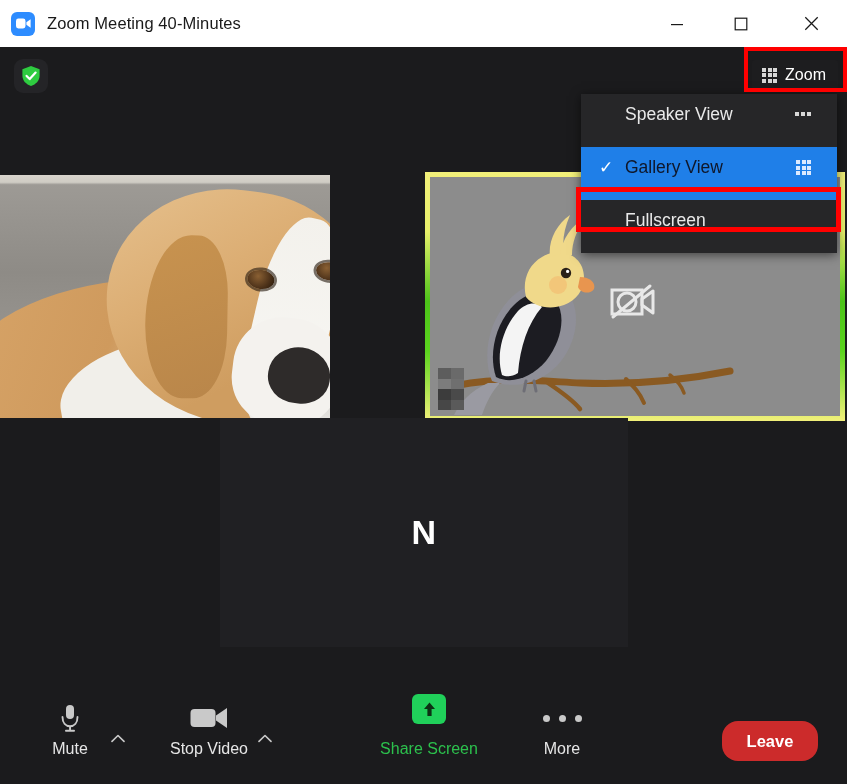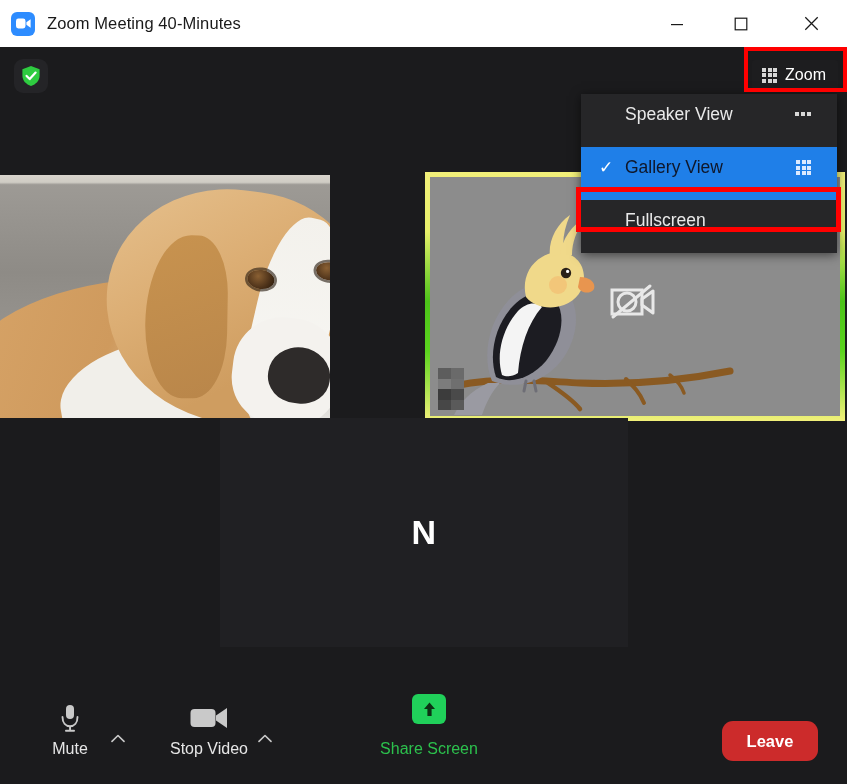--- a/index.html
+++ b/index.html
@@ -441,21 +441,21 @@
     border-radius: 50%;
     background: #c9c9c9;
   }
   .leave-btn {
     position: absolute;
     right: 29px;
     bottom: 23px;
     width: 96px;
     height: 40px;
     background: #cc2b2b;
-    border-radius: 11px;
+    border-radius: 16px;
     display: flex;
     align-items: center;
     justify-content: center;
   }
   .leave-btn span {
     color: #ffffff;
     font-size: 16.5px;
     font-weight: bold;
   }
 </style>
@@ -674,17 +674,27 @@
     <span class="tb-icon">
       <span class="share-box">
         <svg width="15" height="17" viewBox="0 0 15 17">
           <path d="M7.5 1.6 L13 8 L9.6 8 L9.6 15 L5.4 15 L5.4 8 L2 8 Z" fill="#0d2f14"></path>
         </svg>
       </span>
     </span>
     <span class="tb-label green">Share Screen</span>
   </div>
 
+  <div class="tb-item item-more">
+    <span class="tb-icon">
+      <span class="dots">
+          <i></i>
+          <i></i>
+          <i></i>
+        </span>
+    </span>
+    <span class="tb-label">More</span>
+  </div>
 
   <div class="leave-btn">
     <span>Leave</span>
   </div>
 </div>
 
 </body></html>

